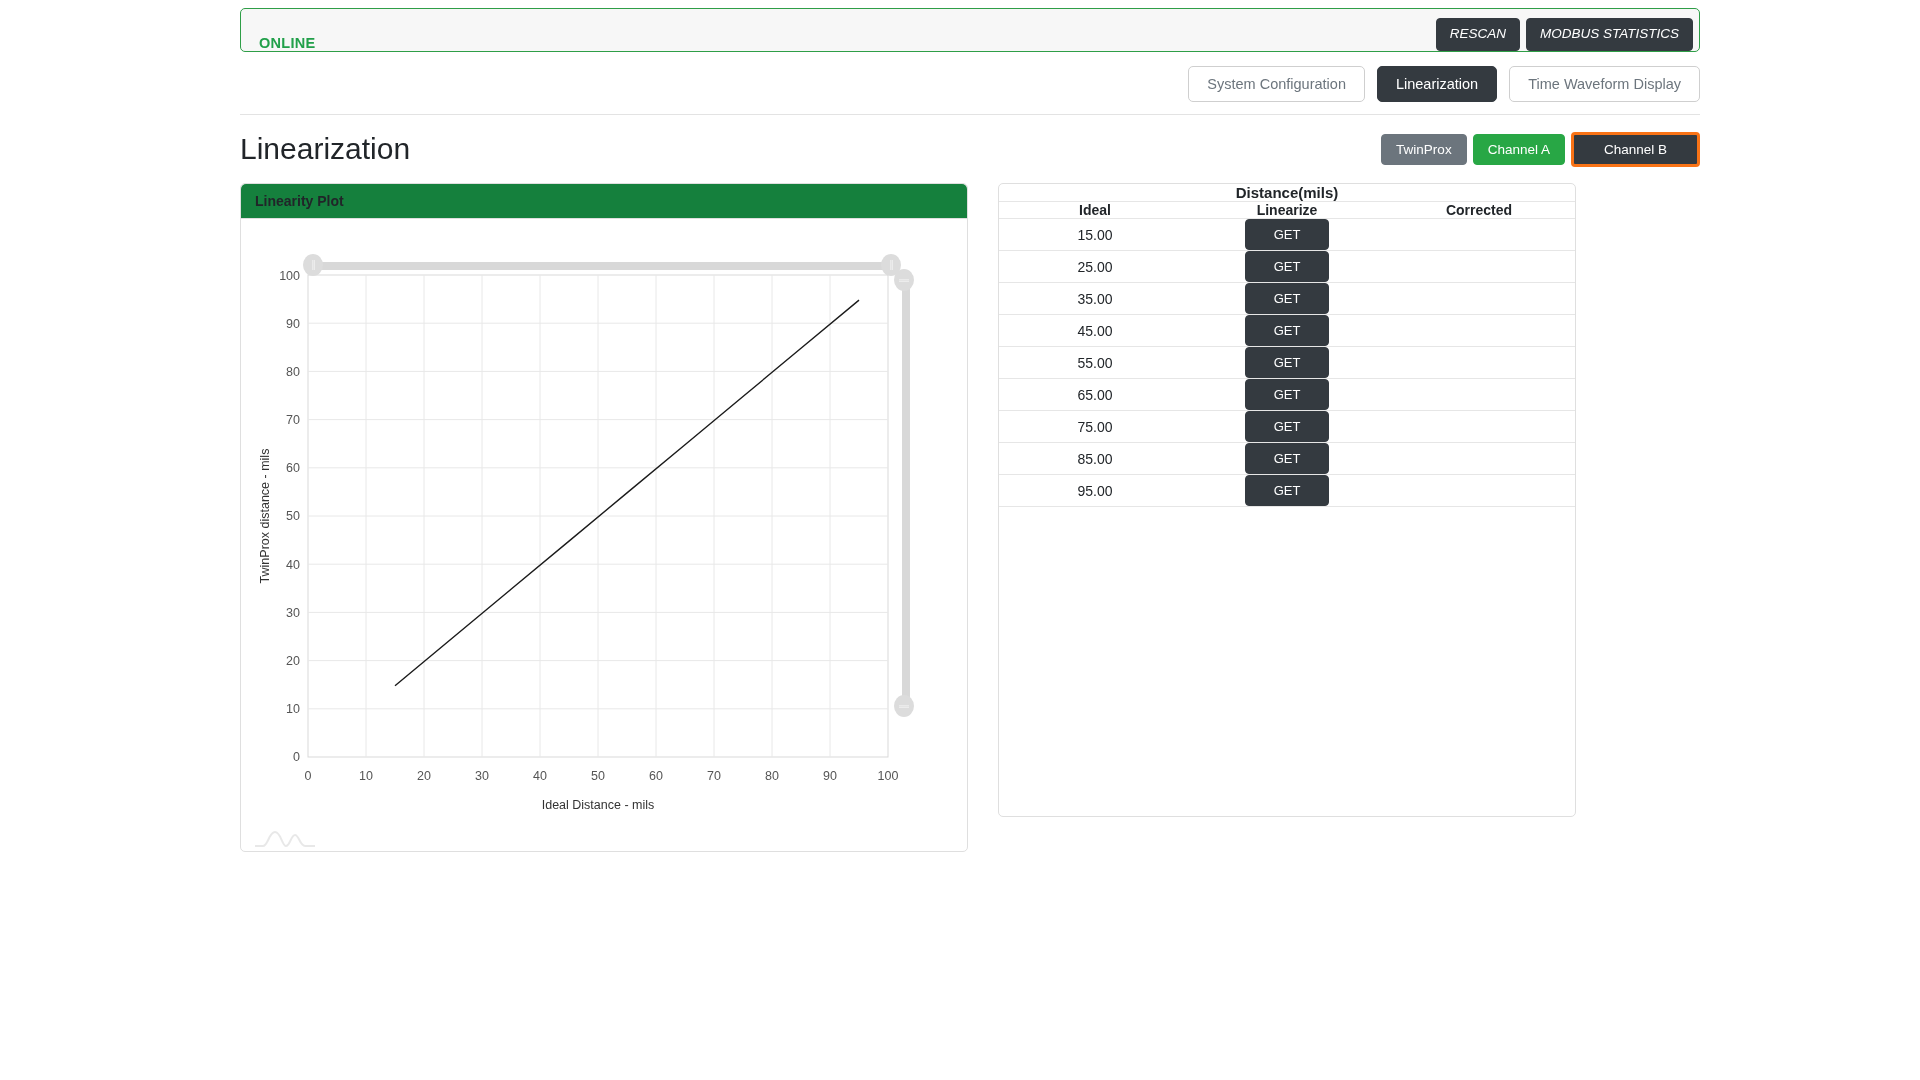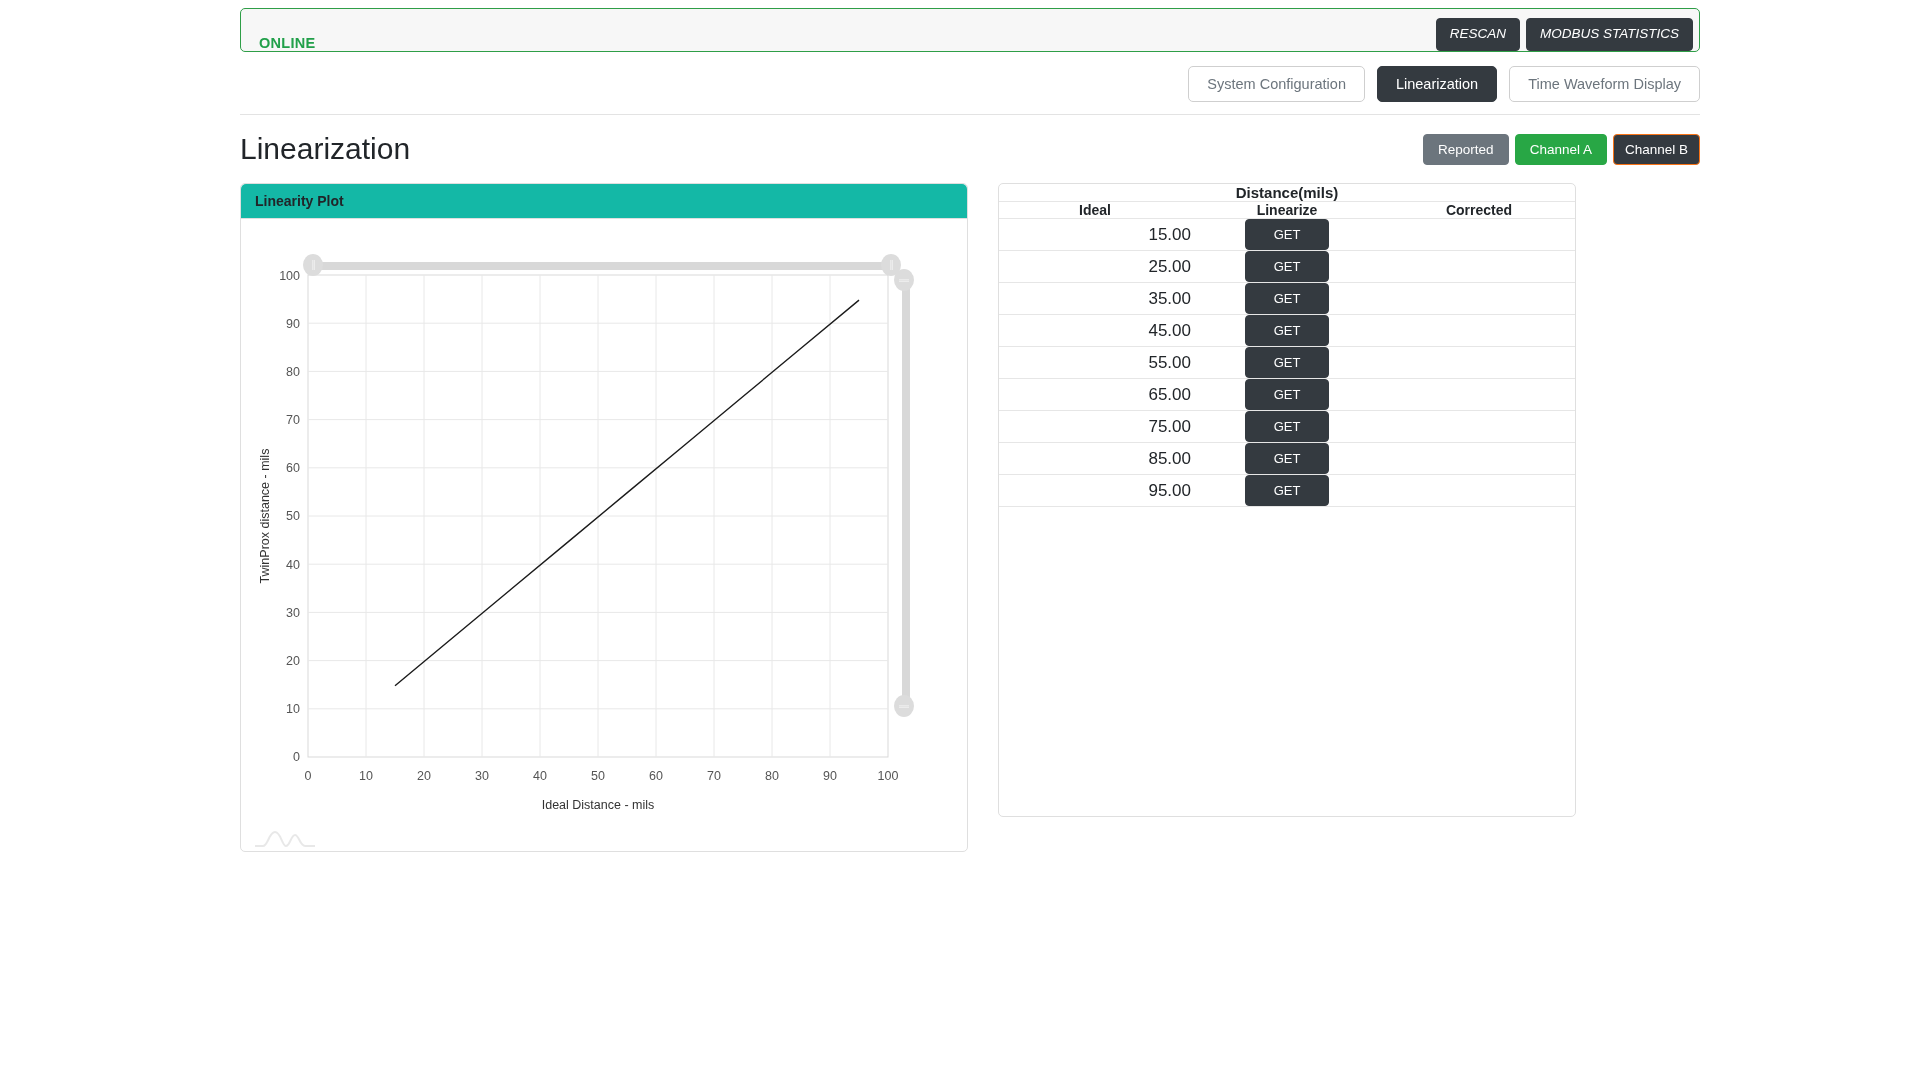--- a/index.html
+++ b/index.html
@@ -118,43 +118,43 @@
     border: 1px solid #28a745;
     color: #fff;
     border-radius: 4px;
     font-size: 13.5px;
     padding: 7px 14px;
     cursor: pointer;
     font-family: "Liberation Sans", sans-serif;
   }
   .btn-dk {
     background: #343a40;
-    border: 1px solid #f97316;
+    border: 3px solid #f97316;
     color: #fff;
     border-radius: 4px;
     font-size: 13.5px;
-    padding: 7px 11px;
+    padding: 7px 30px;
     cursor: pointer;
     font-family: "Liberation Sans", sans-serif;
   }
 
   
   .panels {
     margin-top: 16px;
     display: flex;
     gap: 30px;
     align-items: flex-start;
   }
   .card {
     border: 1px solid #dfdfdf;
     border-radius: 5px;
     background: #fff;
   }
   .card-head {
-    background: #14b8a6;
+    background: #15803d;
     border-bottom: 1px solid #dfdfdf;
     padding: 9px 14px;
     font-weight: bold;
     font-size: 14px;
     border-radius: 5px 5px 0 0;
   }
   .card-left { width: 728px; }
   .card-right { width: 578px; }
   .card-body-left {
     height: 632px;
@@ -239,23 +239,23 @@
   .th-col {
     font-weight: bold;
     font-size: 14px;
     padding: 11px 0;
     text-align: center;
   }
   .col-ideal { width: 33.33%; }
   .col-rep { width: 33.33%; }
   .col-corr { width: 33.33%; }
   td.cell-ideal {
-    text-align: right;
+    text-align: center;
     padding: 14px 0;
-    font-size: 17px;
+    font-size: 14px;
     color: #212529;
   }
   td.cell-rep { text-align: center; padding: 9px 0; }
   td.cell-corr { padding: 9px 0; }
   .btn-get {
     background: #343a40;
     border: 1px solid #343a40;
     color: #fff;
     border-radius: 4px;
     font-size: 13px;
@@ -282,21 +282,21 @@
 
   <div class="tabs">
     <button class="tab">System Configuration</button>
     <button class="tab active">Linearization</button>
     <button class="tab">Time Waveform Display</button>
   </div>
 
   <div class="heading-row">
     <h1 class="page-title">Linearization</h1>
     <div class="chan-actions">
-      <button class="btn-sec">Reported</button>
+      <button class="btn-sec">TwinProx</button>
       <button class="btn-green">Channel A</button>
       <button class="btn-dk">Channel B</button>
     </div>
   </div>
 
   <div class="panels">
 
     <div class="card card-left">
       <div class="card-head">Linearity Plot</div>
       <div class="card-body-left">

